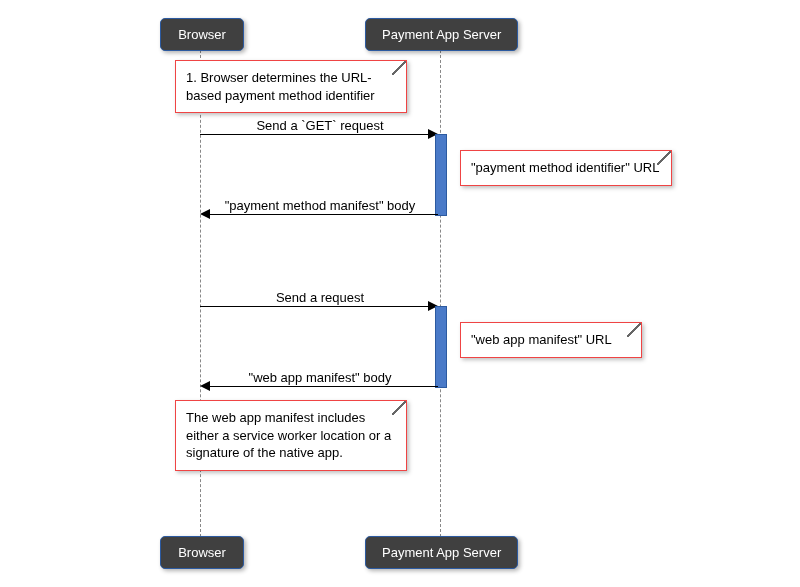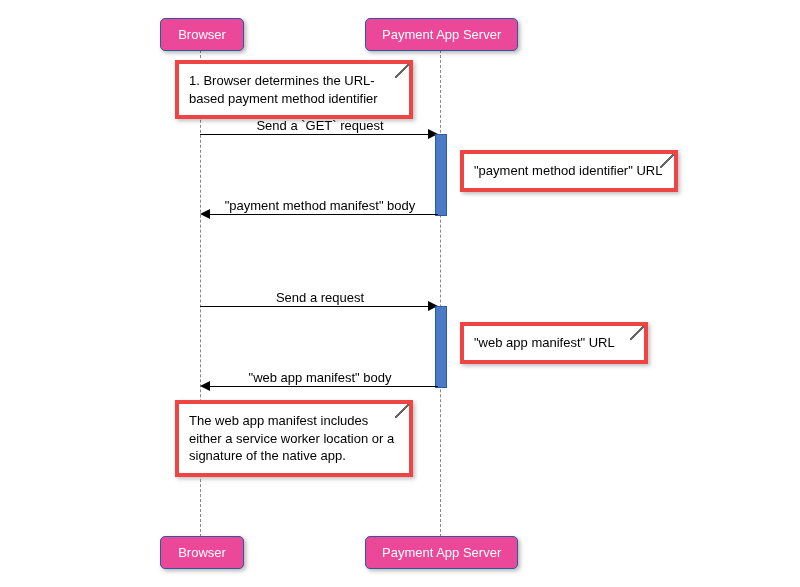--- a/index.html
+++ b/index.html
@@ -1,20 +1,20 @@
 <!DOCTYPE html>
 <html><head>
 <meta charset="utf-8">
 <style>
 body{margin:0;font-family:Arial,Helvetica,sans-serif;font-size:13px;background:#fff}
 .canvas{position:relative;width:800px;height:587px}
-.participant{position:absolute;background:#ec4899;color:#fff;border:1px solid #2c5aa0;border-radius:5px;padding:8px 16px;box-shadow:2px 2px 4px rgba(0,0,0,.3);text-align:center}
+.participant{position:absolute;background:#404040;color:#fff;border:1px solid #2c5aa0;border-radius:5px;padding:8px 16px;box-shadow:2px 2px 4px rgba(0,0,0,.3);text-align:center}
 .lifeline{position:absolute;width:0;border-left:1px dashed #888;top:50px;bottom:50px}
 .activation{position:absolute;width:10px;background:#4a7ac8;border:1px solid #2c5aa0}
-.note{position:absolute;background:#fff;border:4px solid #ef4444;padding:8px 10px;box-shadow:2px 2px 4px rgba(0,0,0,.25);line-height:1.35}
+.note{position:absolute;background:#fff;border:1px solid #ef4444;padding:8px 10px;box-shadow:2px 2px 4px rgba(0,0,0,.25);line-height:1.35}
 .note-corner{position:absolute;top:0;right:0;width:14px;height:14px;background:linear-gradient(135deg,#fff 0 46%,#666 46% 54%,transparent 54% 100%)}
 .msg{position:absolute;text-align:center;font-size:13px}
 .arrow-line{position:absolute;height:0;border-top:1.5px solid #000}
 .arrow-head-r{position:absolute;width:0;height:0;border-top:5px solid transparent;border-bottom:5px solid transparent;border-left:10px solid #000}
 .arrow-head-l{position:absolute;width:0;height:0;border-top:5px solid transparent;border-bottom:5px solid transparent;border-right:10px solid #000}
 </style>
 </head>
 <body>
 
 <div class="canvas">

